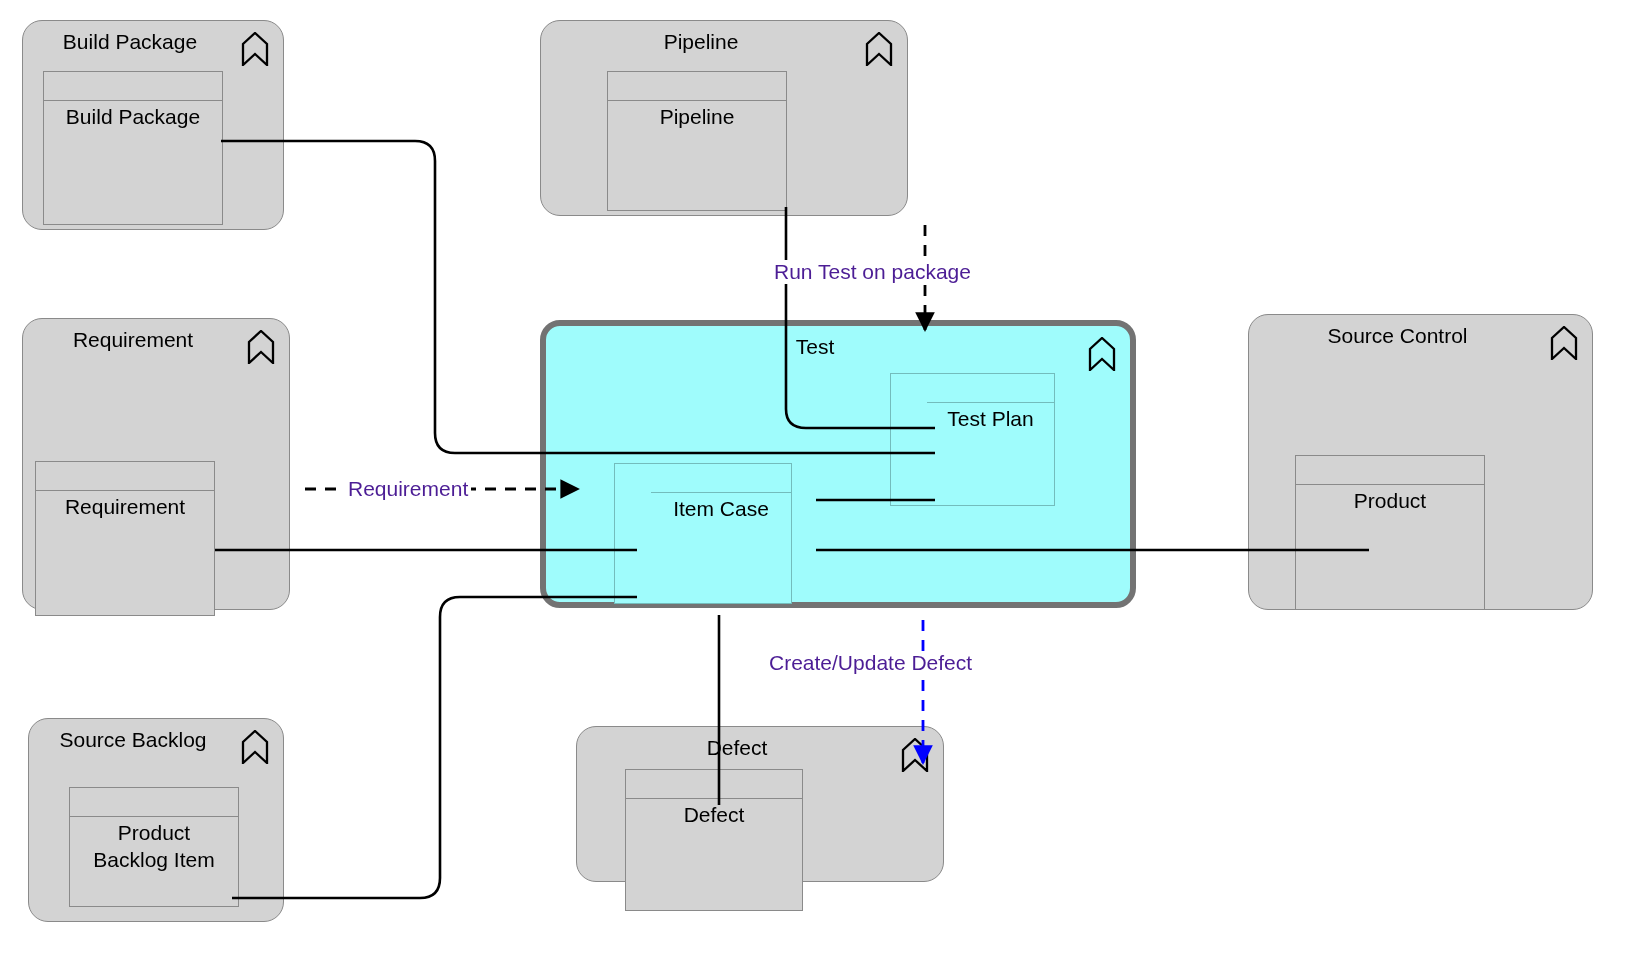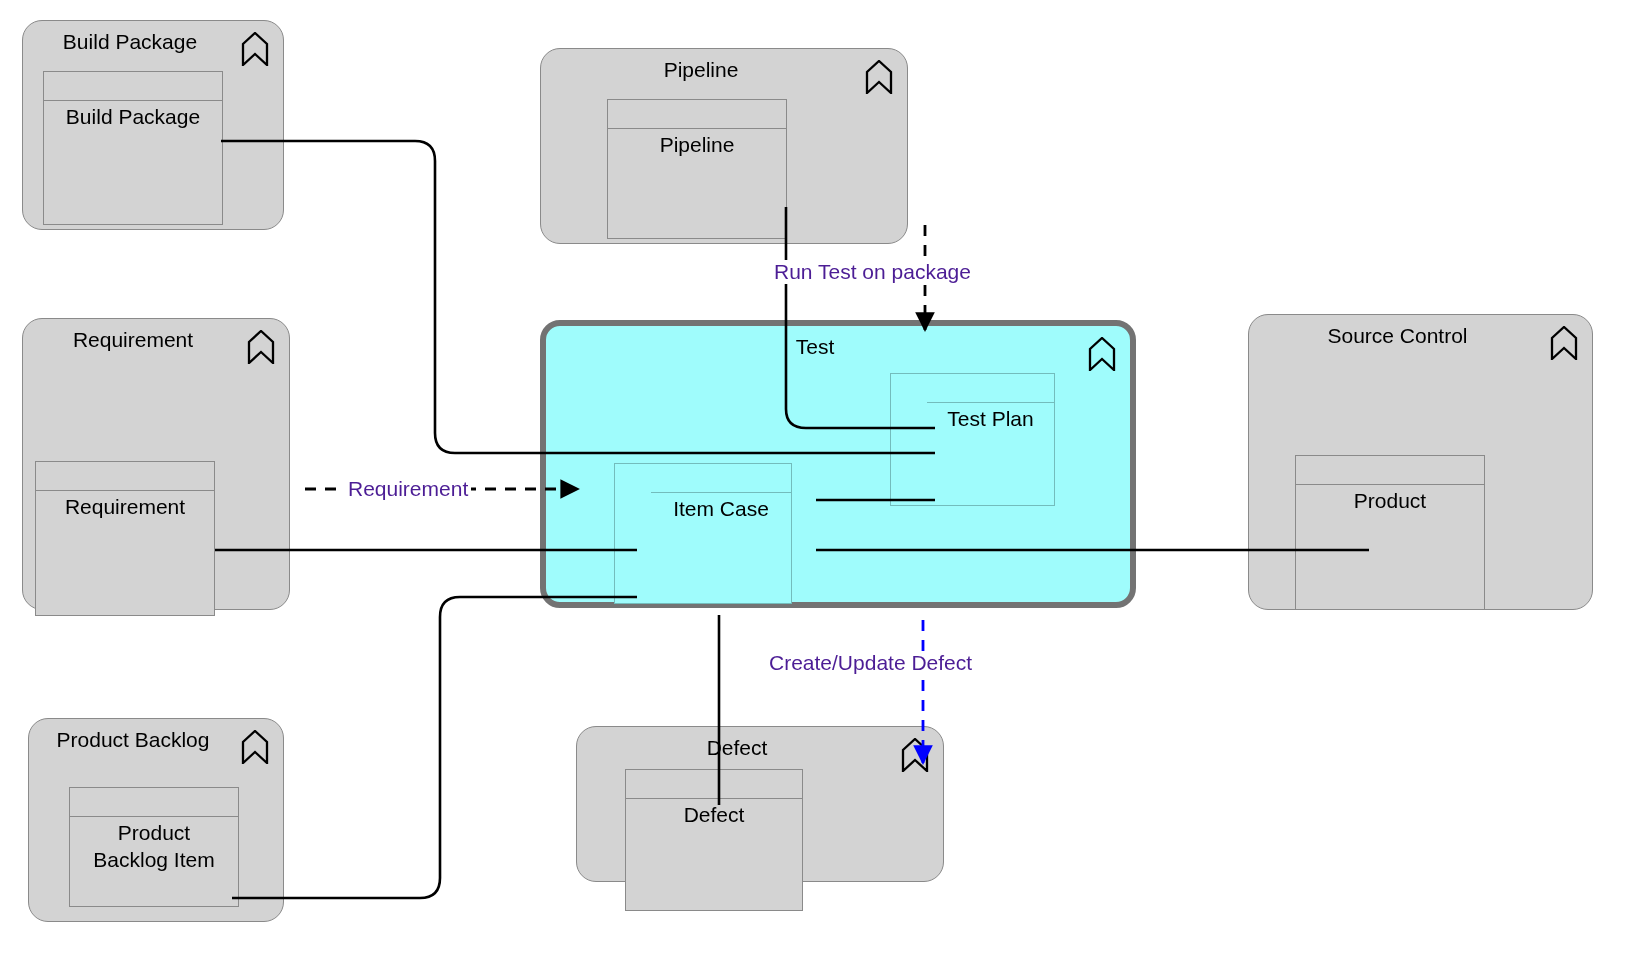--- a/index.html
+++ b/index.html
@@ -144,21 +144,21 @@
       <svg viewBox="0 0 28 34" width="28" height="34" xmlns="http://www.w3.org/2000/svg">
         <path d="M 2 33 L 2 12 L 14 1 L 26 12 L 26 33 L 14 22 Z" fill="none" stroke="#000000" stroke-width="2.3" stroke-linejoin="miter"></path>
       </svg>
     </span>
     <div class="classbox" style="left:20px; top:50px; width:180px; height:154px;">
       <div class="strip"></div>
       <div class="cb-label">Build Package</div>
     </div>
   </div>
 
-  <div class="package" style="left:540px; top:20px; width:368px; height:196px;margin-top:28px;">
+  <div class="package" style="left:540px; top:20px; width:368px; height:196px;">
     <div class="package-title offset">Pipeline</div>
     <span class="pkg-icon">
       <svg viewBox="0 0 28 34" width="28" height="34" xmlns="http://www.w3.org/2000/svg">
         <path d="M 2 33 L 2 12 L 14 1 L 26 12 L 26 33 L 14 22 Z" fill="none" stroke="#000000" stroke-width="2.3" stroke-linejoin="miter"></path>
       </svg>
     </span>
     <div class="classbox" style="left:66px; top:50px; width:180px; height:140px;">
       <div class="strip"></div>
       <div class="cb-label">Pipeline</div>
     </div>
@@ -201,21 +201,21 @@
         <path d="M 2 33 L 2 12 L 14 1 L 26 12 L 26 33 L 14 22 Z" fill="none" stroke="#000000" stroke-width="2.3" stroke-linejoin="miter"></path>
       </svg>
     </span>
     <div class="classbox" style="left:46px; top:140px; width:190px; height:155px;">
       <div class="strip"></div>
       <div class="cb-label">Product</div>
     </div>
   </div>
 
   <div class="package" style="left:28px; top:718px; width:256px; height:204px;">
-    <div class="package-title offset">Product Backlog</div>
+    <div class="package-title offset">Source Backlog</div>
     <span class="pkg-icon">
       <svg viewBox="0 0 28 34" width="28" height="34" xmlns="http://www.w3.org/2000/svg">
         <path d="M 2 33 L 2 12 L 14 1 L 26 12 L 26 33 L 14 22 Z" fill="none" stroke="#000000" stroke-width="2.3" stroke-linejoin="miter"></path>
       </svg>
     </span>
     <div class="classbox" style="left:40px; top:68px; width:170px; height:120px;">
       <div class="strip"></div>
       <div class="cb-label">Product
 Backlog Item</div>
     </div>

